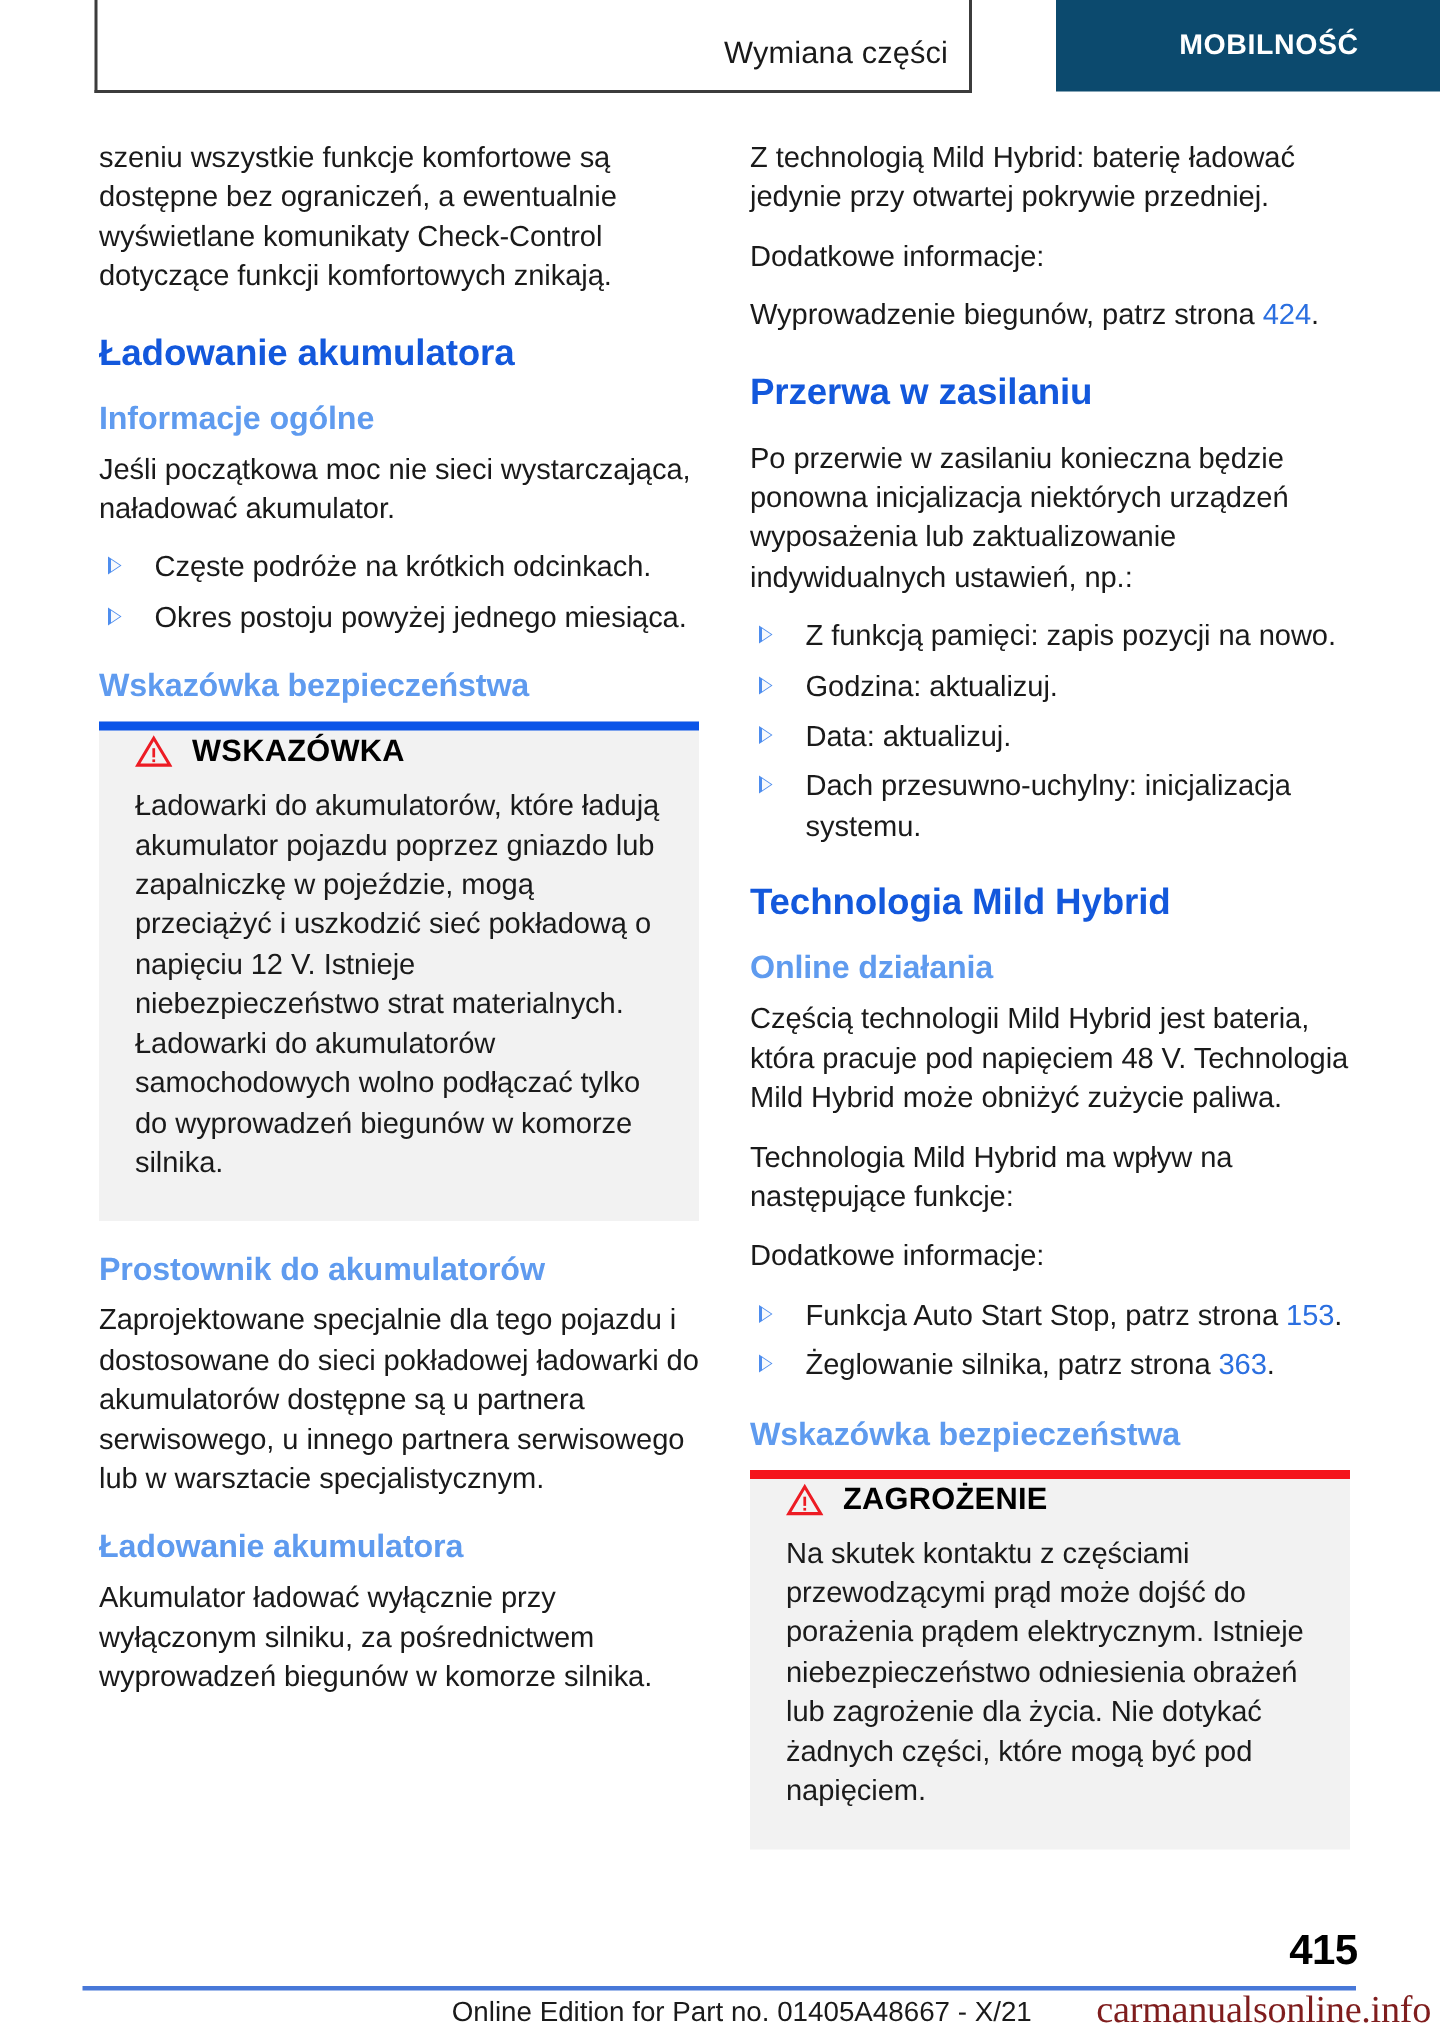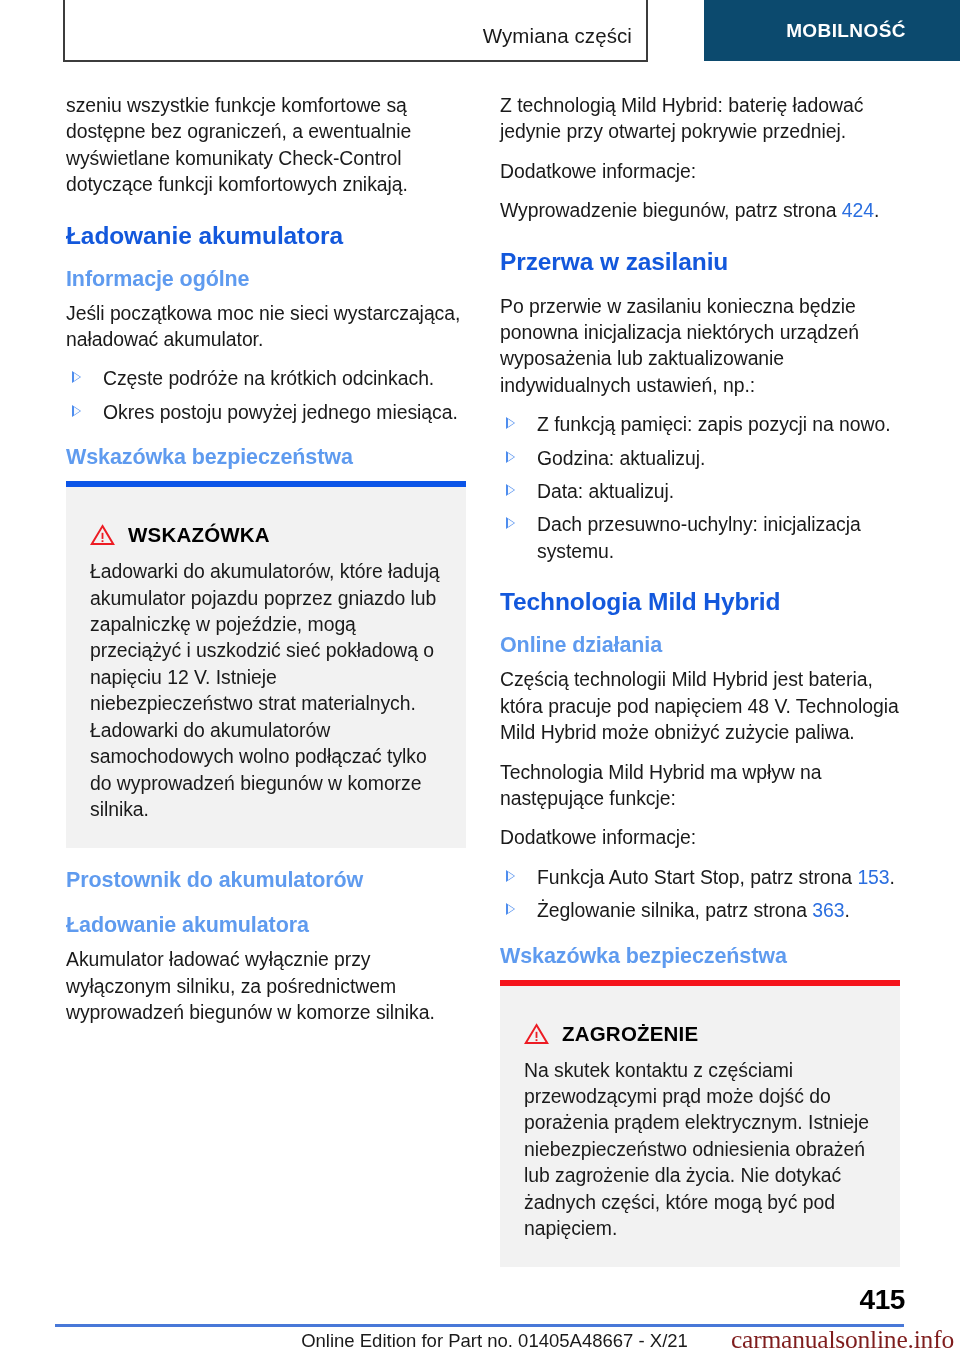--- a/index.html
+++ b/index.html
@@ -142,21 +142,21 @@
     margin-bottom: 6px;
     background: #F2F2F2;
   }
   .warnpanel .topbar {
     height: 6px;
     width: 100%;
     background: #0B55E8;
   }
   .warnpanel.danger .topbar { background: #F5141C; }
   .warnpanel .inner {
-    padding: 36px 24px 26px 24px;
+    padding: 2px 24px 26px 24px;
   }
   .warnhead {
     display: flex;
     align-items: center;
     margin-bottom: 11px;
   }
   .warnhead .wicon {
     width: 25px; height: 22px;
     margin-right: 13px;
     flex: 0 0 auto;
@@ -263,20 +263,21 @@
           <rect x="12.05" y="9.2" width="1.9" height="6.4" fill="#ED1C24"></rect>
           <rect x="12.05" y="17.0" width="1.9" height="1.9" fill="#ED1C24"></rect>
         </svg>
         <span class="wlabel">WSKAZÓWKA</span>
       </div>
       <p class="body">Ładowarki do akumulatorów, które ładują akumulator pojazdu poprzez gniazdo lub zapalniczkę w pojeździe, mogą przeciążyć i uszkodzić sieć pokładową o napięciu 12 V. Istnieje niebezpieczeństwo strat materialnych. Ładowarki do akumulatorów samochodowych wolno podłączać tylko do wyprowadzeń biegunów w komorze silnika.</p>
     </div>
   </div>
 
   <h2 class="sub">Prostownik do akumulatorów</h2>
+  <p class="body">Zaprojektowane specjalnie dla tego pojazdu i dostosowane do sieci pokładowej ładowarki do akumulatorów dostępne są u partnera serwisowego, u innego partnera serwisowego lub w warsztacie specjalistycznym.</p>
 
   <h2 class="sub">Ładowanie akumulatora</h2>
   <p class="body">Akumulator ładować wyłącznie przy wyłączonym silniku, za pośrednictwem wyprowadzeń biegunów w komorze silnika.</p>
 </div>
 
 <div class="column" id="col-right">
 
   <p class="body">Z technologią Mild Hybrid: baterię ładować jedynie przy otwartej pokrywie przedniej.</p>
 
   <p class="body">Dodatkowe informacje:</p>

